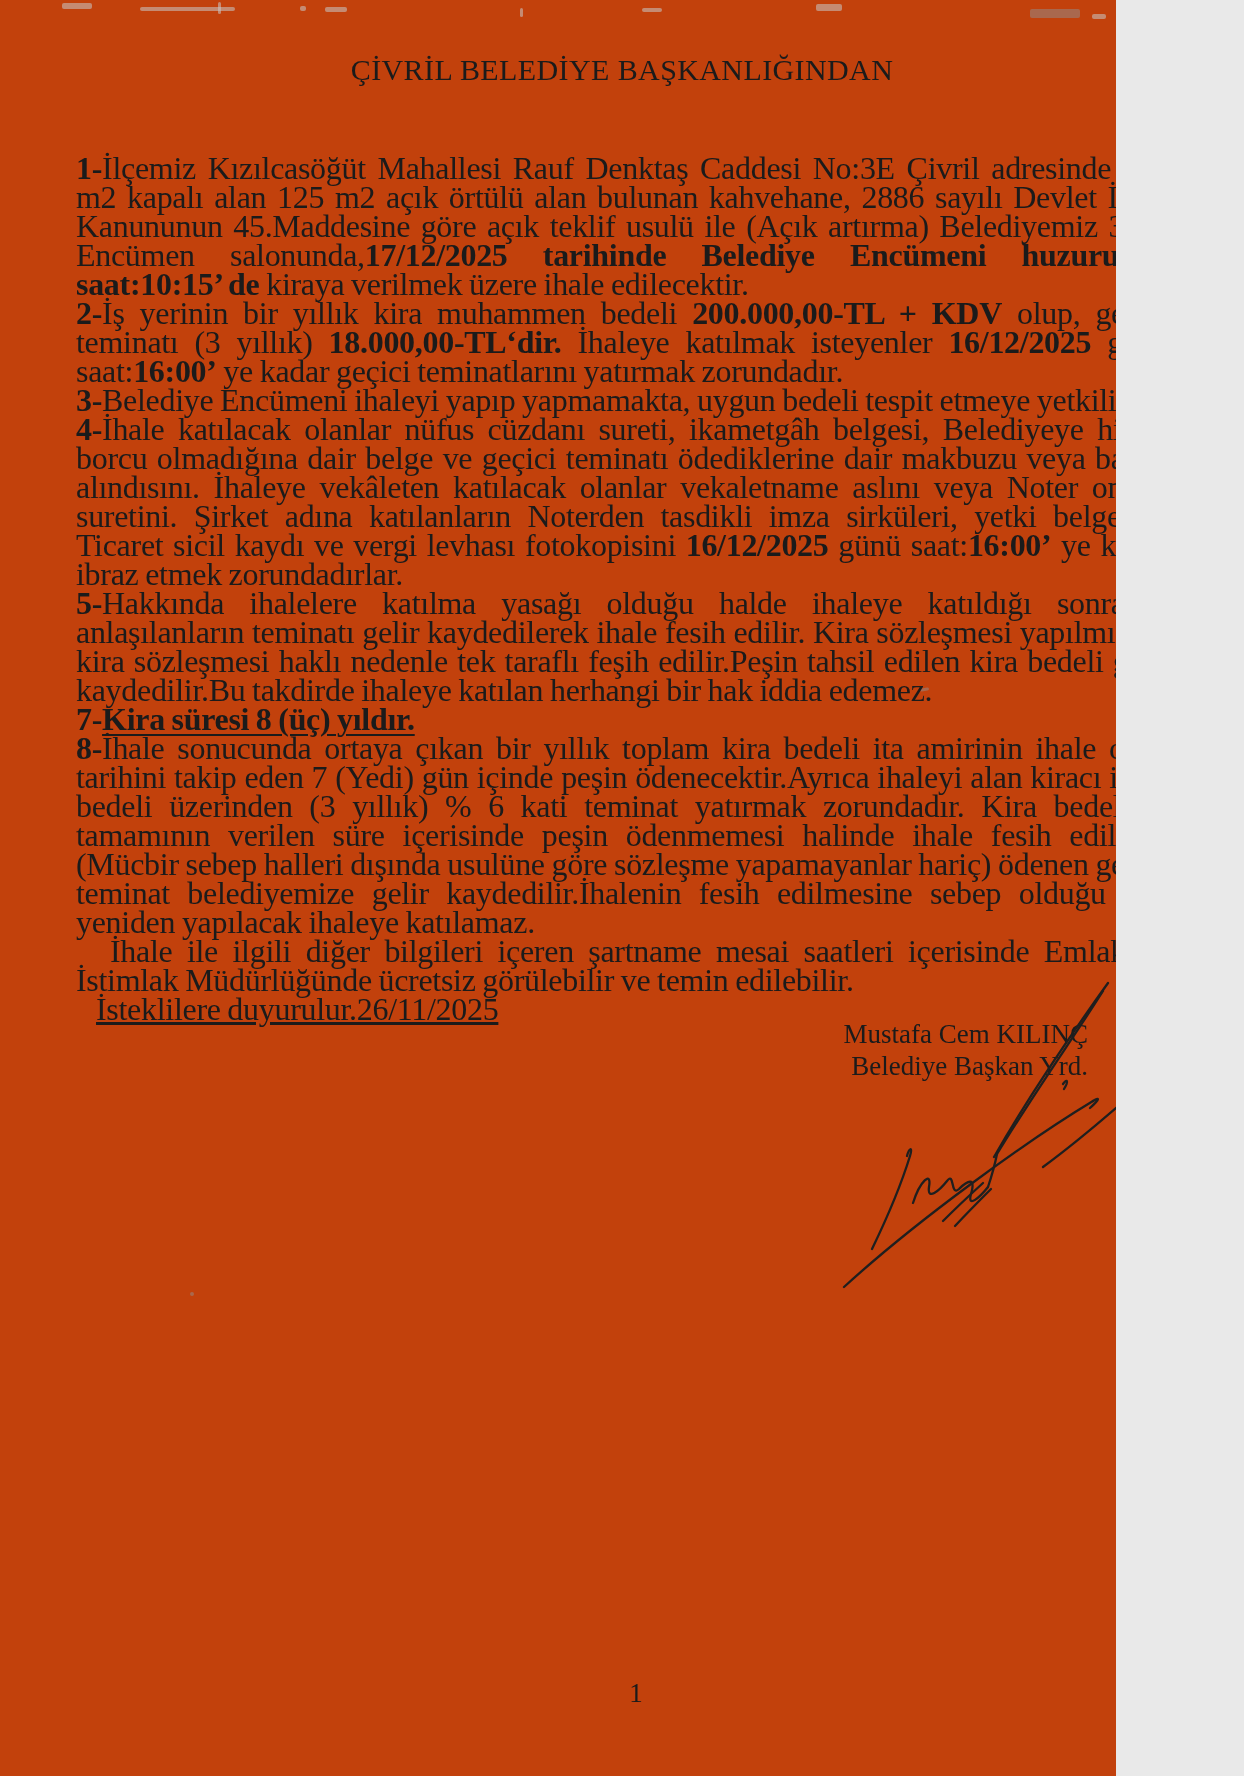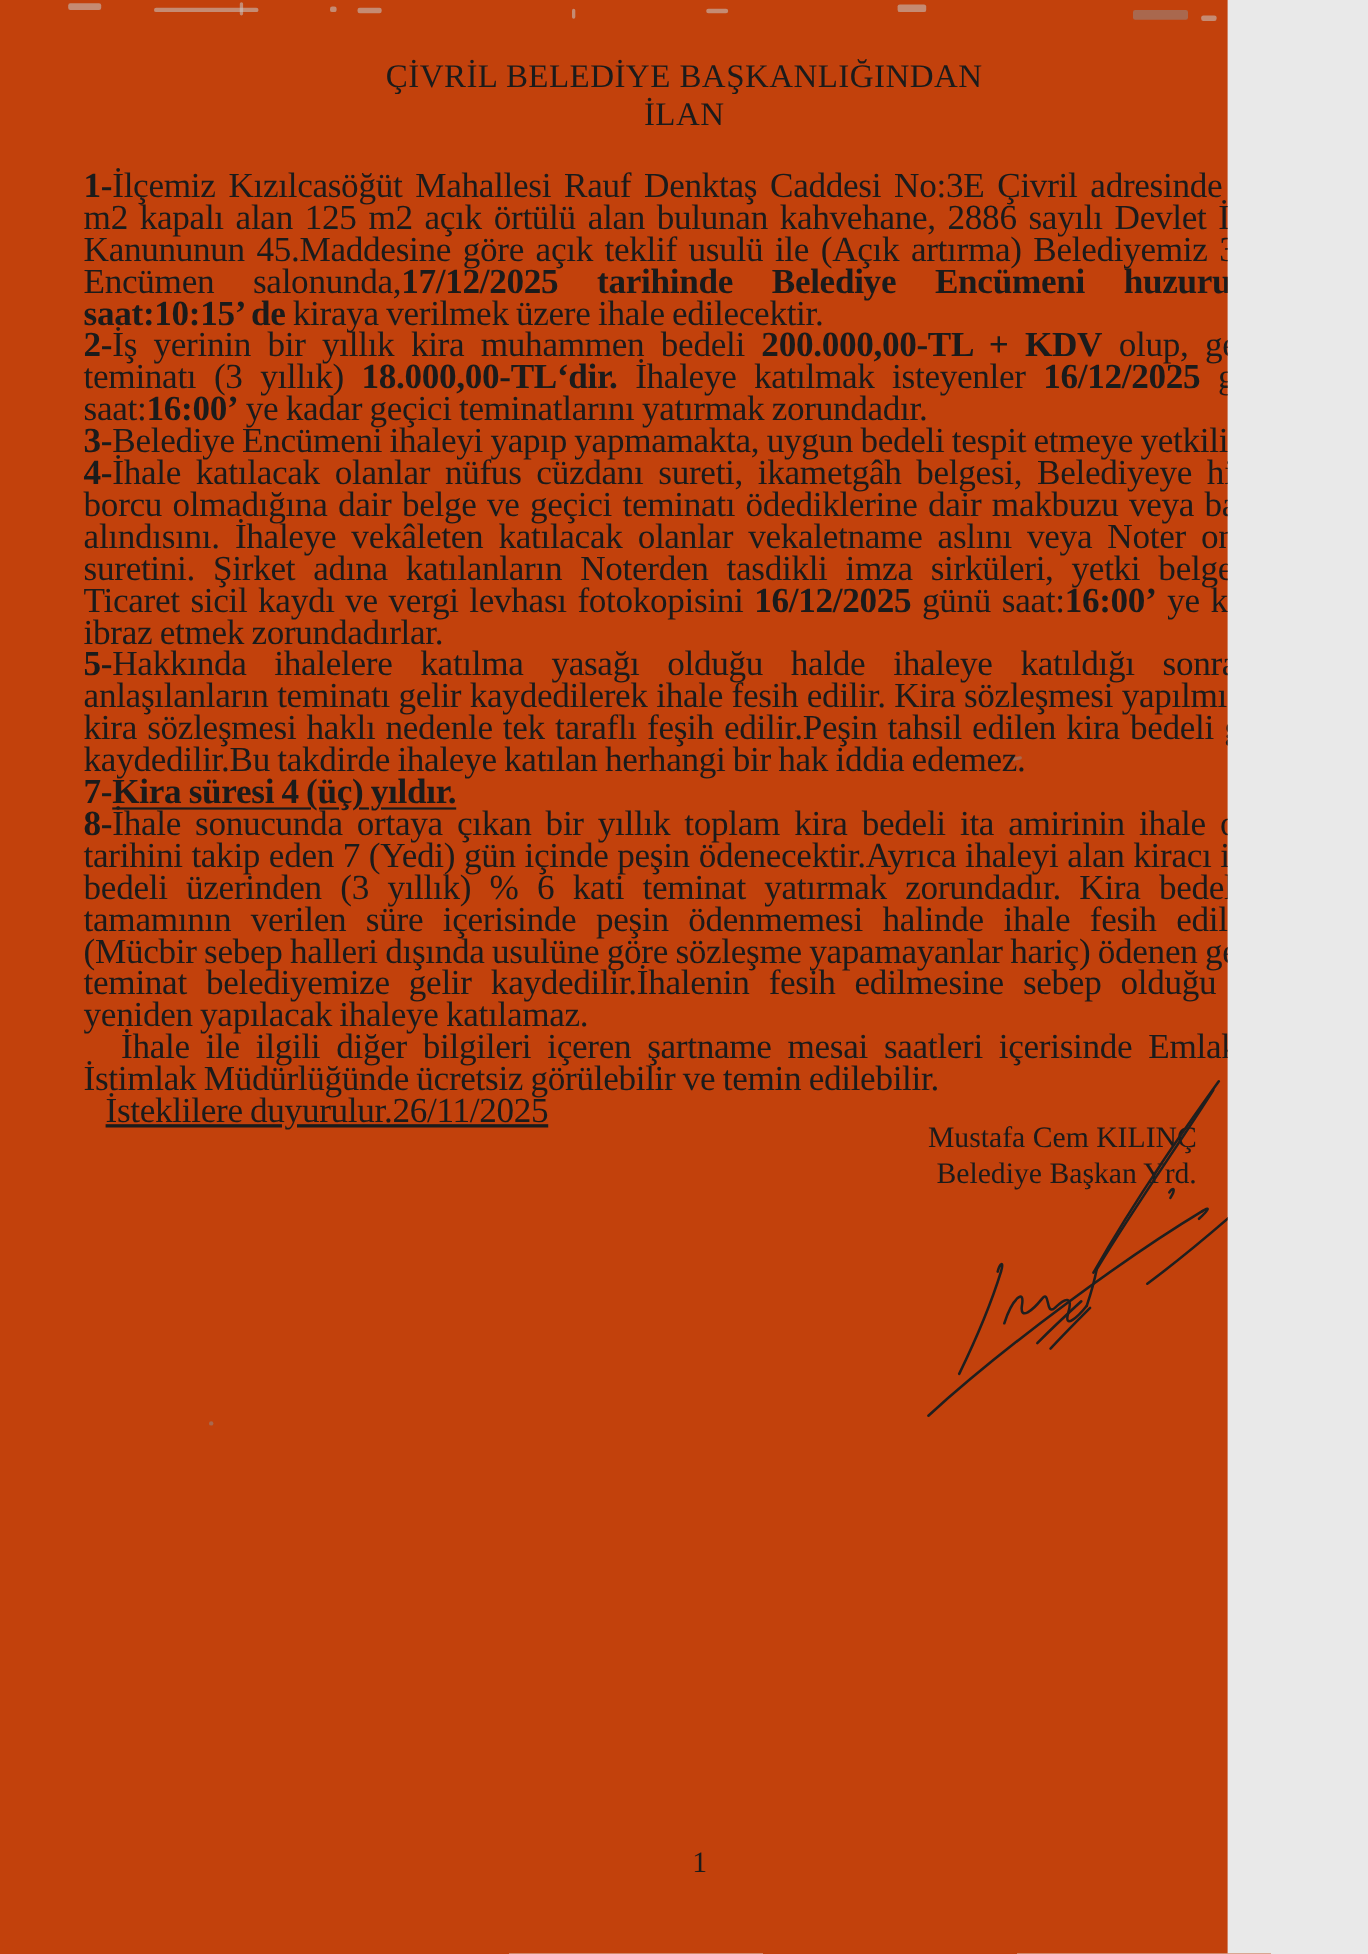--- a/index.html
+++ b/index.html
@@ -53,30 +53,29 @@
   <div class="artifact" style="left:816px;top:4px;width:26px;height:7px;"></div>
   <div class="artifact dark" style="left:1030px;top:9px;width:50px;height:9px;"></div>
   <div class="artifact" style="left:1092px;top:14px;width:14px;height:5px;"></div>
   <div class="artifact dark" style="left:1140px;top:5px;width:58px;height:7px;"></div>
   <div class="artifact dark" style="left:1226px;top:8px;width:12px;height:7px;"></div>
   <div class="artifact dark" style="left:920px;top:688px;width:9px;height:3px;transform:rotate(-10deg);"></div>
   <div class="artifact dot dark" style="left:190px;top:1292px;width:4px;height:4px;"></div>
 
   <div class="header">
     <div>ÇİVRİL BELEDİYE BAŞKANLIĞINDAN</div>
-    <div>İLAN</div>
   </div>
 
   <div class="doc-body">
       <p><span style="font-weight: 700;">1-</span><span>İlçemiz Kızılcasöğüt Mahallesi Rauf Denktaş Caddesi No:3E Çivril adresinde 135 m2 kapalı alan 125 m2 açık örtülü alan bulunan kahvehane, 2886 sayılı Devlet İhale Kanununun 45.Maddesine göre açık teklif usulü ile (Açık artırma) Belediyemiz 3.kat Encümen salonunda,</span><span style="font-weight: 700;">17/12/2025 tarihinde Belediye Encümeni huzurunda saat:10:15’ de </span><span>kiraya verilmek üzere ihale edilecektir.</span></p>
       <p><span style="font-weight: 700;">2-</span><span>İş yerinin bir yıllık kira muhammen bedeli </span><span style="font-weight: 700;">200.000,00-TL + KDV</span><span> olup, geçici teminatı (3 yıllık) </span><span style="font-weight: 700;">18.000,00-TL‘dir.</span><span> İhaleye katılmak isteyenler </span><span style="font-weight: 700;">16/12/2025</span><span> günü saat:</span><span style="font-weight: 700;">16:00’</span><span> ye kadar geçici teminatlarını yatırmak zorundadır.</span></p>
       <p><span style="font-weight: 700;">3-</span><span>Belediye Encümeni ihaleyi yapıp yapmamakta, uygun bedeli tespit etmeye yetkilidir.</span></p>
       <p><span style="font-weight: 700;">4-</span><span>İhale katılacak olanlar nüfus cüzdanı sureti, ikametgâh belgesi, Belediyeye hiçbir borcu olmadığına dair belge ve geçici teminatı ödediklerine dair makbuzu veya banka alındısını. İhaleye vekâleten katılacak olanlar vekaletname aslını veya Noter onaylı suretini. Şirket adına katılanların Noterden tasdikli imza sirküleri, yetki belgeleri, Ticaret sicil kaydı ve vergi levhası fotokopisini </span><span style="font-weight: 700;">16/12/2025</span><span> günü saat:</span><span style="font-weight: 700;">16:00’</span><span> ye kadar ibraz etmek zorundadırlar.</span></p>
       <p><span style="font-weight: 700;">5-</span><span>Hakkında ihalelere katılma yasağı olduğu halde ihaleye katıldığı sonradan anlaşılanların teminatı gelir kaydedilerek ihale fesih edilir. Kira sözleşmesi yapılmış ise kira sözleşmesi haklı nedenle tek taraflı feşih edilir.Peşin tahsil edilen kira bedeli gelir kaydedilir.Bu takdirde ihaleye katılan herhangi bir hak iddia edemez.</span></p>
-      <p><span style="font-weight: 700;">7-</span><span class="u" style="font-weight: 700;">Kira süresi 4 (üç) yıldır.</span></p>
+      <p><span style="font-weight: 700;">7-</span><span class="u" style="font-weight: 700;">Kira süresi 8 (üç) yıldır.</span></p>
       <p><span style="font-weight: 700;">8-</span><span>İhale sonucunda ortaya çıkan bir yıllık toplam kira bedeli ita amirinin ihale onay tarihini takip eden 7 (Yedi) gün içinde peşin ödenecektir.Ayrıca ihaleyi alan kiracı ihale bedeli üzerinden (3 yıllık) % 6 kati teminat yatırmak zorundadır. Kira bedelinin tamamının verilen süre içerisinde peşin ödenmemesi halinde ihale fesih edilerek (Mücbir sebep halleri dışında usulüne göre sözleşme yapamayanlar hariç) ödenen geçici teminat belediyemize gelir kaydedilir.İhalenin fesih edilmesine sebep olduğu için yeniden yapılacak ihaleye katılamaz.</span></p>
       <p style="text-indent: 34px; font-family: Liberation Serif, serif;"><span>İhale ile ilgili diğer bilgileri içeren şartname mesai saatleri içerisinde Emlak ve İstimlak Müdürlüğünde ücretsiz görülebilir ve temin edilebilir.</span></p>
       <p style="text-indent: 20px; text-decoration: underline;"><span>İsteklilere duyurulur.26/11/2025</span></p>
     </div>
 
   <div class="sig-block">
     <div>Mustafa Cem KILINÇ</div>
     <div>Belediye Başkan Yrd.</div>
   </div>
 

